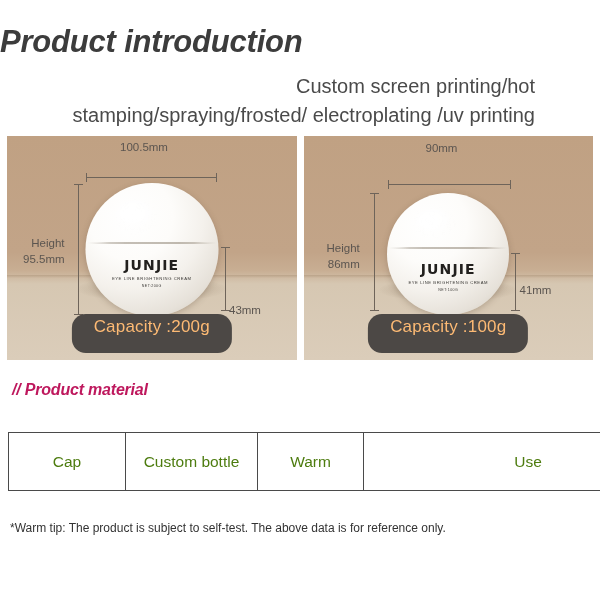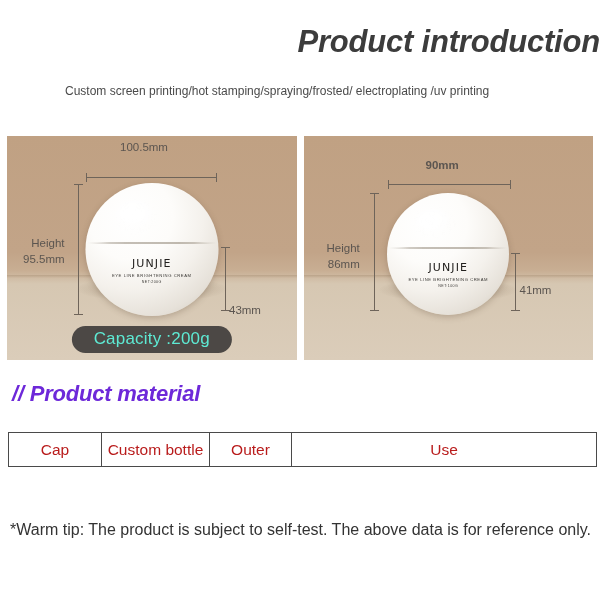--- a/index.html
+++ b/index.html
@@ -11,35 +11,35 @@
     height: 600px;
     background: #ffffff;
     font-family: "Liberation Sans", sans-serif;
     color: #3a3a3a;
     overflow: hidden;
     position: relative;
   }
 
   
   .page-title {
-    text-align: right;
+    text-align: left;
     font-size: 31px;
     font-weight: bold;
     font-style: italic;
     color: #3c3c3c;
     letter-spacing: -0.2px;
     margin: 25px 0 0 0;
     line-height: 1.1;
   }
   .page-subtitle {
-    text-align: left;
-    font-size: 12px;
+    text-align: right;
+    font-size: 20px;
     color: #4a4a4a;
     line-height: 1.45;
-    margin: 24px auto 0 auto;
+    margin: 13px auto 0 auto;
     width: 470px;
   }
 
   
   .panels {
     position: absolute;
     left: 7px;
     top: 136px;
     width: 586px;
     height: 224px;
@@ -102,22 +102,22 @@
   }
   .jar-label {
     position: absolute;
     left: 0; right: 0;
     top: 56%;
     text-align: center;
     color: #22201e;
     line-height: 1.25;
   }
   .brand {
-    font-size: 11px;
-    font-weight: normal;
+    font-size: 14px;
+    font-weight: bold;
     letter-spacing: 1.1px;
     font-family: "DejaVu Sans", sans-serif;
   }
   .tagline {
     font-size: 4.2px;
     letter-spacing: .55px;
     margin-top: 1.5px;
     color: #3b3936;
   }
   .netwt {
@@ -167,67 +167,67 @@
   }
   .dim-v-line::before { top: 0; }
   .dim-v-line::after  { bottom: 0; }
 
   .capacity-badge {
     position: absolute;
     left: 50%;
     transform: translateX(-50%);
     bottom: 7px;
     background: #4c4845;
-    color: #5eead4;
+    color: #fdba74;
     font-size: 17px;
-    padding: 3px 22px 4px 22px;
+    padding: 3px 22px 16px 22px;
     border-radius: 14px;
     white-space: nowrap;
     letter-spacing: .2px;
   }
 
   
   .section-title {
     position: absolute;
     left: 12px;
     top: 381px;
-    font-size: 22px;
+    font-size: 16px;
     font-weight: bold;
     font-style: italic;
-    color: #6d28d9;
+    color: #be185d;
     letter-spacing: -.2px;
   }
 
   .material-table {
     position: absolute;
     left: 8px;
     top: 432px;
     width: 584px;
     border-collapse: collapse;
     table-layout: fixed;
   }
   .material-table td {
     border: 1px solid #4a4a4a;
     text-align: center;
     font-size: 15.5px;
-    color: #b91c1c;
-    padding: 0;
+    color: #4d7c0f;
+    padding: 12px;
   }
   .material-table tr.head td { height: 33px; }
   .material-table tr.body td { height: 30px; }
   .col-cap    { width: 92px; }
   .col-outer  { width: 107px; }
   .col-pump   { width: 81px; }
   .col-use    { width: 304px; }
 
   .warm-tip {
     position: absolute;
     left: 10px;
     top: 521px;
-    font-size: 16px;
+    font-size: 12px;
     color: #333333;
   }
 </style>
 </head>
 <body>
 
 <div class="page-title">Product introduction</div>
 <div class="page-subtitle">Custom screen printing/hot stamping/spraying/frosted/ electroplating /uv printing</div>
 
 <div class="panels">
@@ -272,41 +272,42 @@
       <div class="jar" style="width:122px;height:122px;">
         <div class="jar-gloss"></div>
         <div class="jar-label">
           <div class="brand">JUNJIE</div>
           <div class="tagline">EYE LINE BRIGHTENING CREAM</div>
           <div class="netwt">NET:100G</div>
         </div>
       </div>
     </div>
 
-    <div class="dim-text" style="left:122px;top:23px;font-weight:bold;">90mm</div>
+    <div class="dim-text" style="left:122px;top:6px;">90mm</div>
     <div class="dim-h-line" style="left:84px;top:48px;width:123px;"></div>
 
     <div class="dim-text two-line" style="left:23px;top:105px;">
       <div>Height</div>
       <div>86mm</div>
     </div>
     <div class="dim-v-line" style="left:70px;top:57px;height:118px;"></div>
 
     <div class="dim-v-line" style="left:211px;top:117px;height:58px;"></div>
     <div class="dim-text" style="left:216px;top:148px;">41mm</div>
 
+    <div class="capacity-badge">Capacity :100g</div>
   </div>
 </div>
 
 <div class="section-title">// Product material</div>
 
 <table class="material-table">
   <tbody>
       <tr class="head">
     <td class="col-cap">Cap</td>
     <td class="col-outer">Custom bottle</td>
-    <td class="col-pump">Outer</td>
+    <td class="col-pump">Warm</td>
     <td class="col-use">Use</td>
   </tr>
 </tbody>
   </table>
 
 <div class="warm-tip">*Warm tip: The product is subject to self-test. The above data is for reference only.</div>
 
 </body></html>

